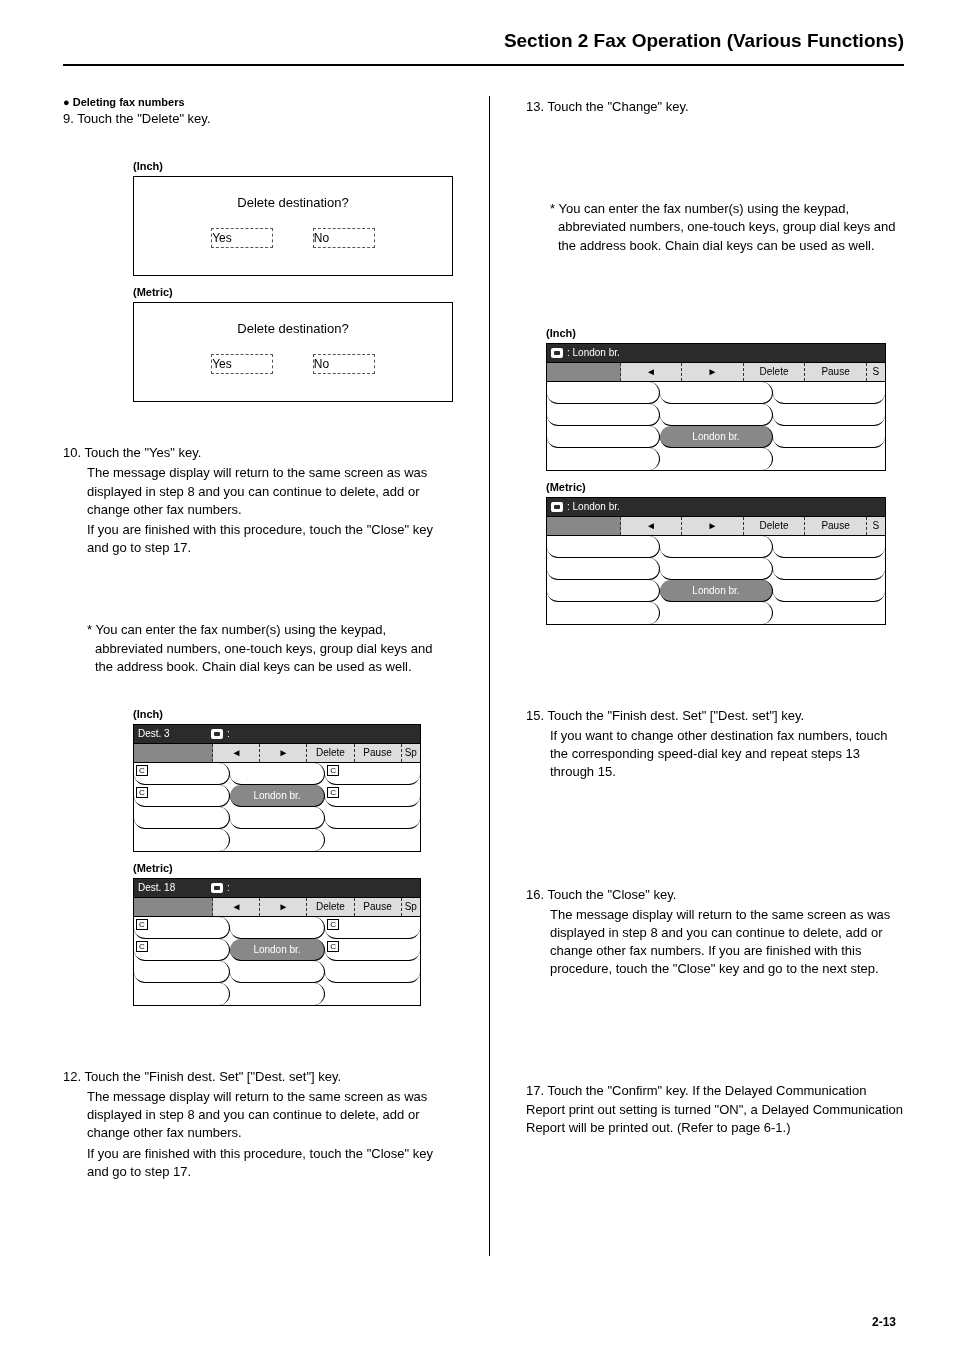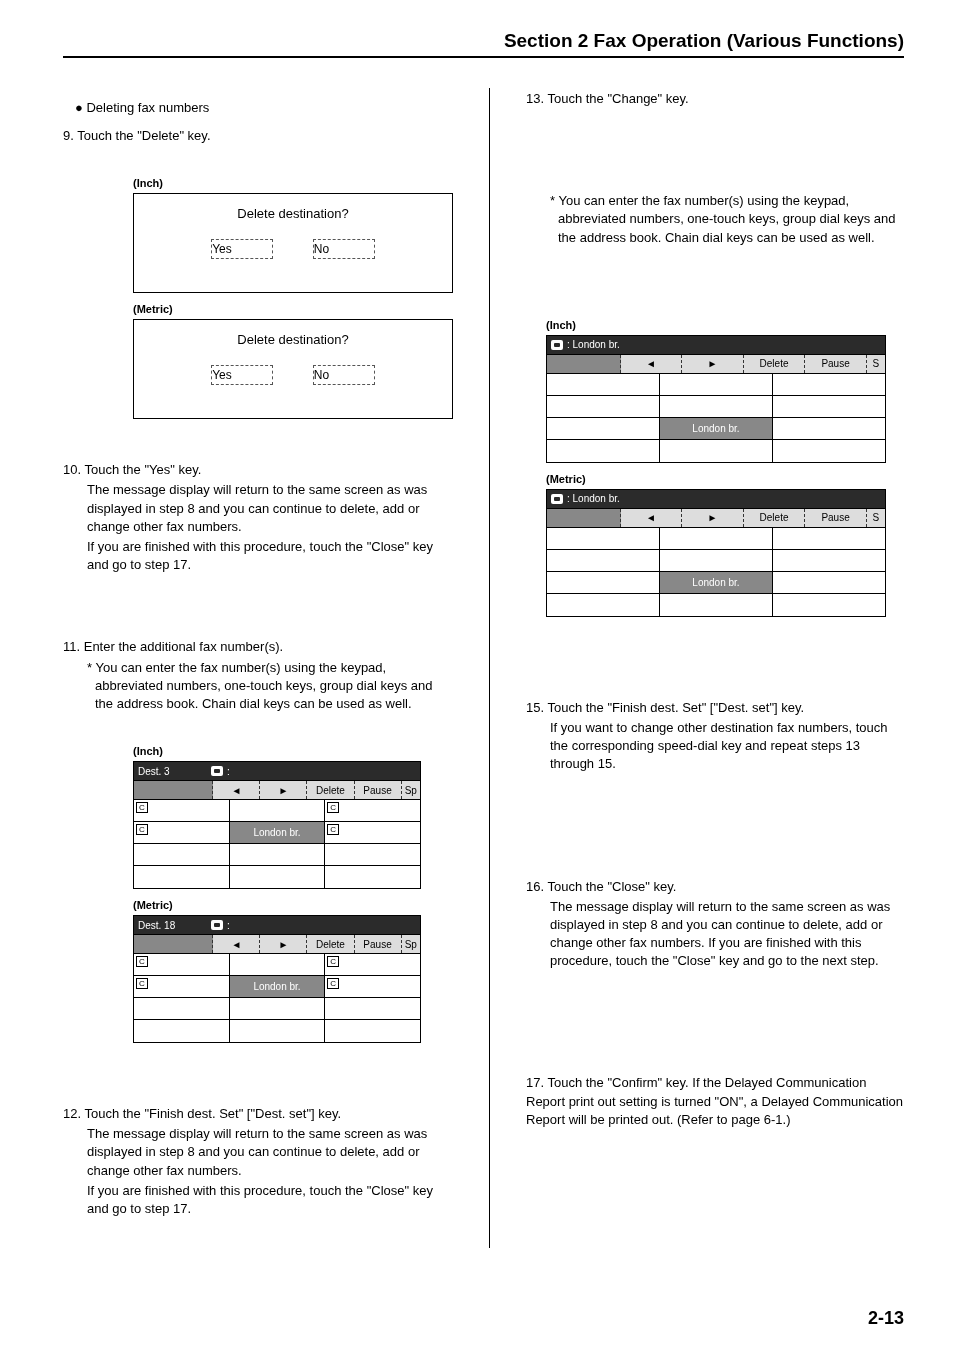--- a/index.html
+++ b/index.html
@@ -15,41 +15,41 @@
     height: 1351px;
     position: relative;
     box-sizing: border-box;
     padding: 30px 50px 0 63px;
   }
   .header-title {
     text-align: right;
     font-weight: bold;
     font-size: 19px;
     border-bottom: 2px solid #000;
-    padding-bottom: 4px;
+    padding-bottom: 12px;
     margin-bottom: 30px;
   }
   .columns {
     display: flex;
     gap: 36px;
   }
   .col {
     flex: 1;
     position: relative;
   }
   .vrule {
     width: 1px;
     background: #000;
     height: 1160px;
     align-self: flex-start;
   }
   .bullet-head {
-    font-weight: normal;
-    font-size: 13px;
-    margin: 12px;
+    font-weight: bold;
+    font-size: 11px;
+    margin: 0;
   }
   p.step {
     font-size: 13px;
     margin: 2px 0;
     line-height: 1.4;
   }
   p.indent {
     padding-left: 24px;
   }
   p.star {
@@ -61,21 +61,21 @@
     font-size: 11px;
     margin: 10px 0 4px 70px;
   }
   
   .screen-box {
     border: 1px solid #000;
     margin: 0 0 0 70px;
     width: 320px;
     height: 100px;
     box-sizing: border-box;
-    padding-top: 12px;
+    padding-top: 18px;
     text-align: center;
     font-size: 13px;
   }
   .screen-box .prompt {
     margin-bottom: 18px;
   }
   .btn {
     display: inline-block;
     border: 1px dashed #555;
     padding: 2px 0;
@@ -149,44 +149,45 @@
   .grow {
     display: flex;
     height: 22px;
   }
   .gcell {
     flex: 1;
     border-right: 1px solid #000;
     border-bottom: 1px solid #000;
     position: relative;
     font-size: 10px;
+    border-radius: 11px;
   }
   .gcell:last-child { border-right: none; }
   .tag {
     position: absolute;
     left: 2px; top: 2px;
     border: 1px solid #000;
     font-size: 8px;
     padding: 0 2px;
     background: #fff;
   }
   .gcell.shaded {
     background: #888;
     color: #fff;
     display: flex;
     align-items: center;
     justify-content: center;
   }
   .grow:last-child .gcell { border-bottom: none; }
   .pagenum {
     position: absolute;
-    right: 50px;
+    right: 58px;
     bottom: 22px;
     font-weight: bold;
-    font-size: 18px;
+    font-size: 12px;
   }
   .sp20 { height: 20px; }
   .sp40 { height: 40px; }
   .sp60 { height: 60px; }
   .sp80 { height: 80px; }
   .sp100 { height: 100px; }
 </style>
 </head>
 <body>
 
@@ -213,21 +214,20 @@
         <span class="btn">Yes</span>
         <span class="btn">No</span>
       </div>
 
       <div class="sp40"></div>
       <p class="step">10. Touch the "Yes" key.</p>
       <p class="step indent">The message display will return to the same screen as was displayed in step 8 and you can continue to delete, add or change other fax numbers.</p>
       <p class="step indent">If you are finished with this procedure, touch the "Close" key and go to step 17.</p>
 
       <div class="sp60"></div>
-      <p class="step">11. Enter the additional fax number(s).</p>
       <p class="step star">* You can enter the fax number(s) using the keypad, abbreviated numbers, one-touch keys, group dial keys and the address book. Chain dial keys can be used as well.</p>
 
       <div class="sp20"></div>
       <div class="unit-label">(Inch)</div>
 
       <div class="panel">
         <div class="hdr-row">
           <div class="hdr-dark" style="width:65px;">
             <span>Dest. 3</span>
           </div>

